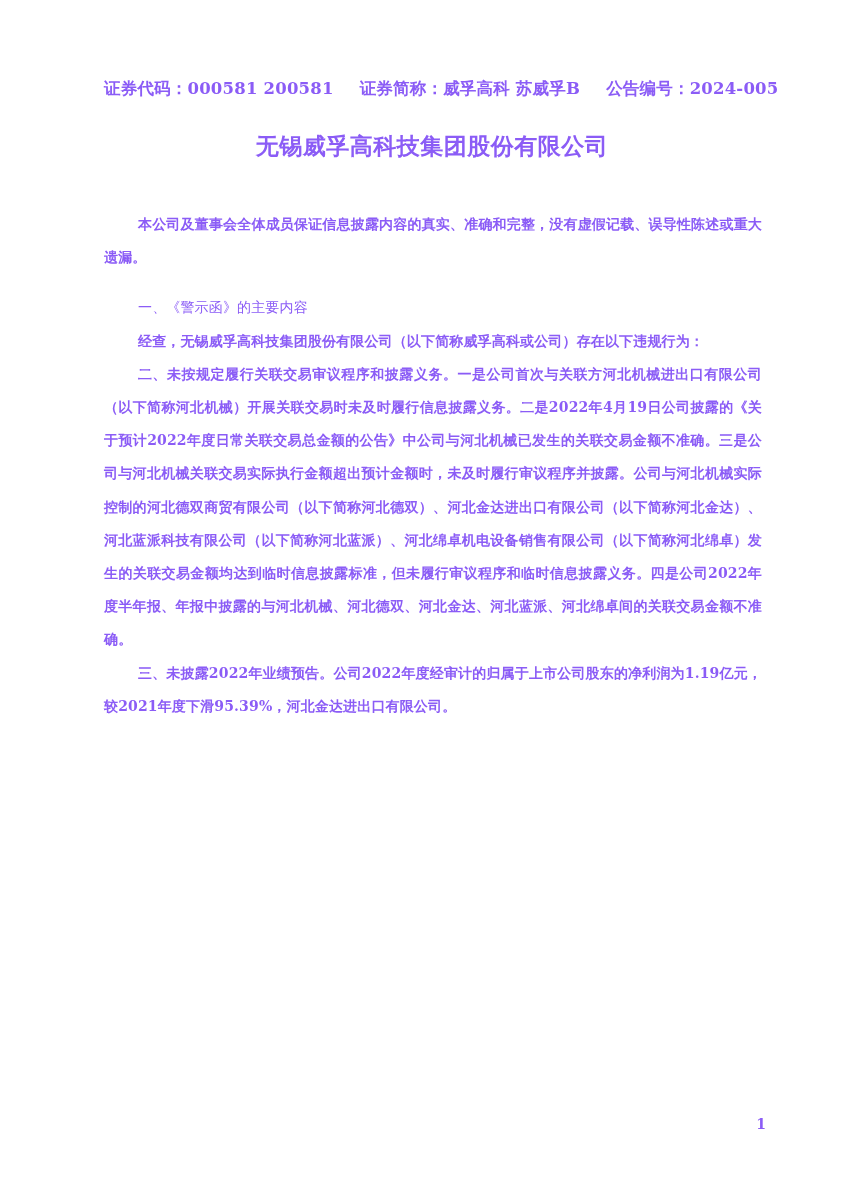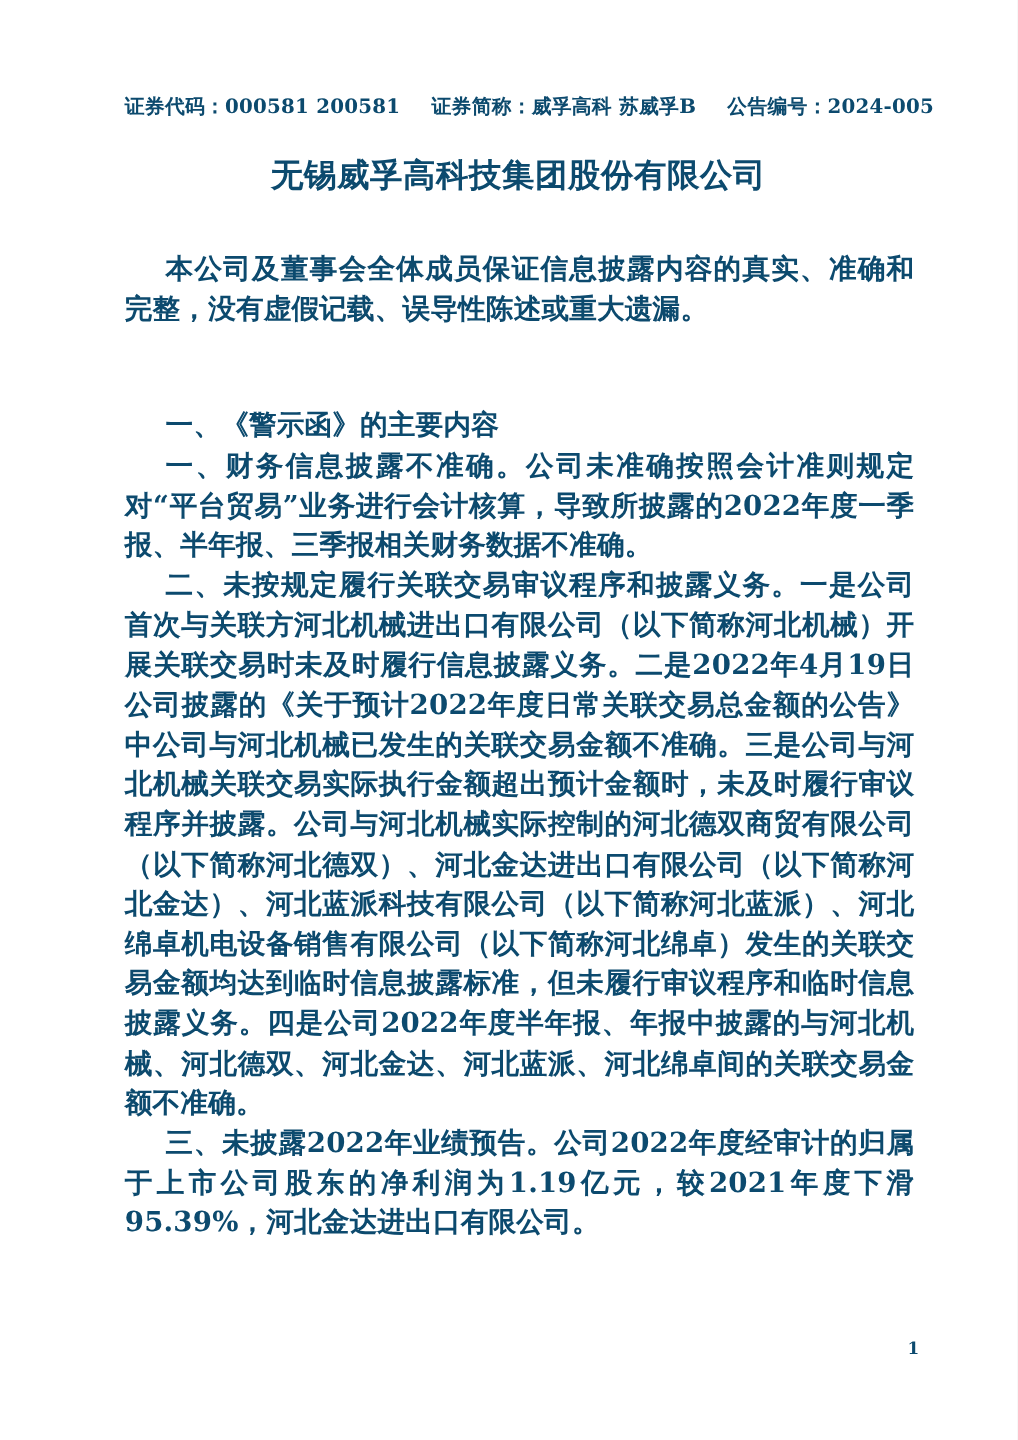--- a/index.html
+++ b/index.html
@@ -10,21 +10,21 @@
   }
   .page {
     position: relative;
     width: 848px;
     height: 1200px;
     margin: 0 auto;
     background: #ffffff;
     box-sizing: border-box;
     overflow: hidden;
     font-family: "DejaVu Serif", "Liberation Serif", serif;
-    color: #0c4a6e;
+    color: #8b5cf6;
   }
 
   
   .doc-header {
     position: absolute;
     left: 104px;
     top: 76px;
     width: 656px;
     font-size: 16.5px;
     line-height: 26px;
@@ -35,49 +35,48 @@
   .doc-header .seg { display: inline; }
   .doc-header .gap-lg { display: inline-block; width: 26px; }
 
   
   .doc-title {
     position: absolute;
     left: 104px;
     top: 130px;
     width: 656px;
     text-align: center;
-    font-size: 27px;
+    font-size: 23px;
     line-height: 33px;
     font-weight: bold;
     font-family: "DejaVu Sans", "Liberation Sans", sans-serif;
     letter-spacing: 0.5px;
   }
   .doc-title div { white-space: nowrap; }
 
   
   .body-area {
     position: absolute;
     left: 104px;
     top: 208px;
     width: 658px;
   }
   p.para {
     margin: 0 0 0 0;
-    font-size: 23px;
+    font-size: 14px;
     line-height: 33.2px;
     text-align: justify;
     text-justify: inter-ideograph;
     text-indent: 34px;
     letter-spacing: 0.15px;
     font-weight: 600;
   }
   p.heading {
     text-indent: 34px;
-    font-weight: 700;
-    margin-top: 47px;
+    font-weight: 400;
   }
   .spacer-sm { height: 17px; }
 
   
   .page-number {
     position: absolute;
     right: 82px;
     bottom: 68px;
     font-size: 14px;
     font-weight: 600;
@@ -100,22 +99,22 @@
   <div class="body-area">
 
     <p class="para">本公司及董事会全体成员保证信息披露内容的真实、准确和完整，没有虚假记载、误导性陈述或重大遗漏。</p>
 
     <div class="spacer-sm"></div>
 
 
     <p class="para heading">一、《警示函》的主要内容</p>
 
 
+    <p class="para">经查，无锡威孚高科技集团股份有限公司（以下简称威孚高科或公司）存在以下违规行为：</p>
 
-    <p class="para">一、财务信息披露不准确。公司未准确按照会计准则规定对“平台贸易”业务进行会计核算，导致所披露的2022年度一季报、半年报、三季报相关财务数据不准确。</p>
 
     <p class="para">二、未按规定履行关联交易审议程序和披露义务。一是公司首次与关联方河北机械进出口有限公司（以下简称河北机械）开展关联交易时未及时履行信息披露义务。二是2022年4月19日公司披露的《关于预计2022年度日常关联交易总金额的公告》中公司与河北机械已发生的关联交易金额不准确。三是公司与河北机械关联交易实际执行金额超出预计金额时，未及时履行审议程序并披露。公司与河北机械实际控制的河北德双商贸有限公司（以下简称河北德双）、河北金达进出口有限公司（以下简称河北金达）、河北蓝派科技有限公司（以下简称河北蓝派）、河北绵卓机电设备销售有限公司（以下简称河北绵卓）发生的关联交易金额均达到临时信息披露标准，但未履行审议程序和临时信息披露义务。四是公司2022年度半年报、年报中披露的与河北机械、河北德双、河北金达、河北蓝派、河北绵卓间的关联交易金额不准确。</p>
 
     <p class="para">三、未披露2022年业绩预告。公司2022年度经审计的归属于上市公司股东的净利润为1.19亿元，较2021年度下滑95.39%，河北金达进出口有限公司。</p>
 
 
   </div>
 
   <div class="page-number">1</div>
 

